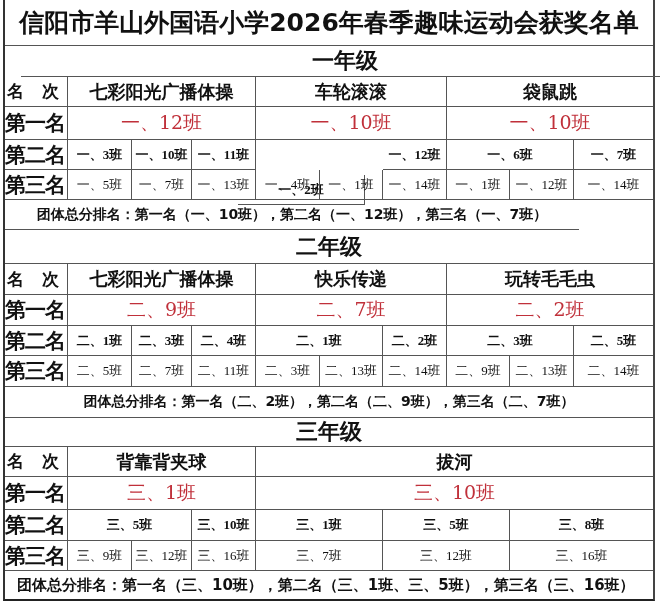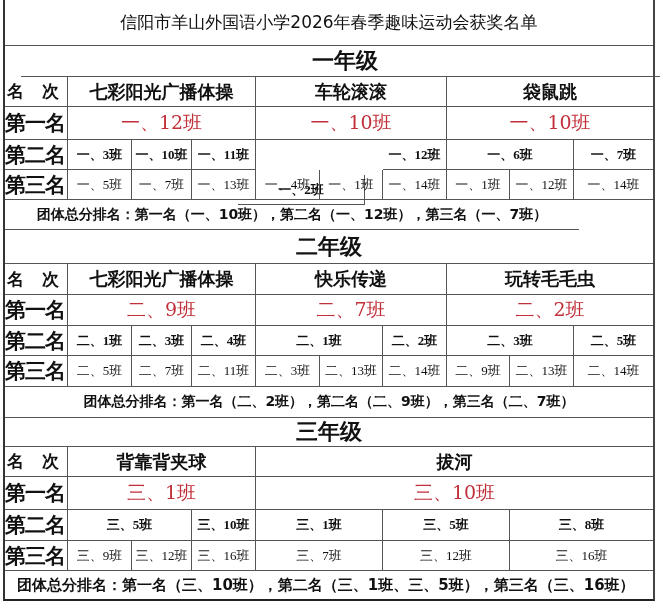--- a/index.html
+++ b/index.html
@@ -2,21 +2,21 @@
 <html><head>
 <meta charset="utf-8">
 <style>
   html, body { margin: 0; padding: 0; background: #ffffff; }
   body { width: 660px; height: 603px; position: relative; overflow: hidden;
          font-family: "DejaVu Sans", "Liberation Sans", sans-serif; color: #111; }
   .sheet { position: absolute; left: 3px; top: 0; width: 652px; height: 601px;
            border-left: 2px solid #333; border-right: 2px solid #444; border-bottom: 2px solid #222; box-sizing: border-box; }
   .cell { position: absolute; box-sizing: border-box; display: flex; align-items: center; justify-content: center;
           border-right: 1px solid #555; border-bottom: 1px solid #555; white-space: nowrap; overflow: hidden; }
-  .title { font-size: 17px; font-weight: normal; letter-spacing: 0px; }
+  .title { font-size: 25px; font-weight: bold; letter-spacing: 0px; }
   .grade { font-size: 22px; font-weight: bold; }
   .hdr-label { font-size: 17px; font-weight: bold; letter-spacing: 6px; }
   .event { font-size: 18px; font-weight: bold; }
   .rank { font-size: 21px; font-weight: bold; justify-content: flex-start; padding-left: 0px; letter-spacing: -1px; }
   .first { font-size: 19px; color: #c0303a; font-family: "DejaVu Serif", "Liberation Serif", serif; }
   .second { font-size: 13px; font-weight: bold; font-family: "Liberation Serif", "DejaVu Serif", serif; }
   .third { font-size: 13px; font-family: "Liberation Serif", "DejaVu Serif", serif; }
   .team { font-size: 14px; font-weight: bold; }
   .team-big { font-size: 15px; font-weight: bold; justify-content: flex-start; padding-left: 0; }
   .noright { border-right: none; }

